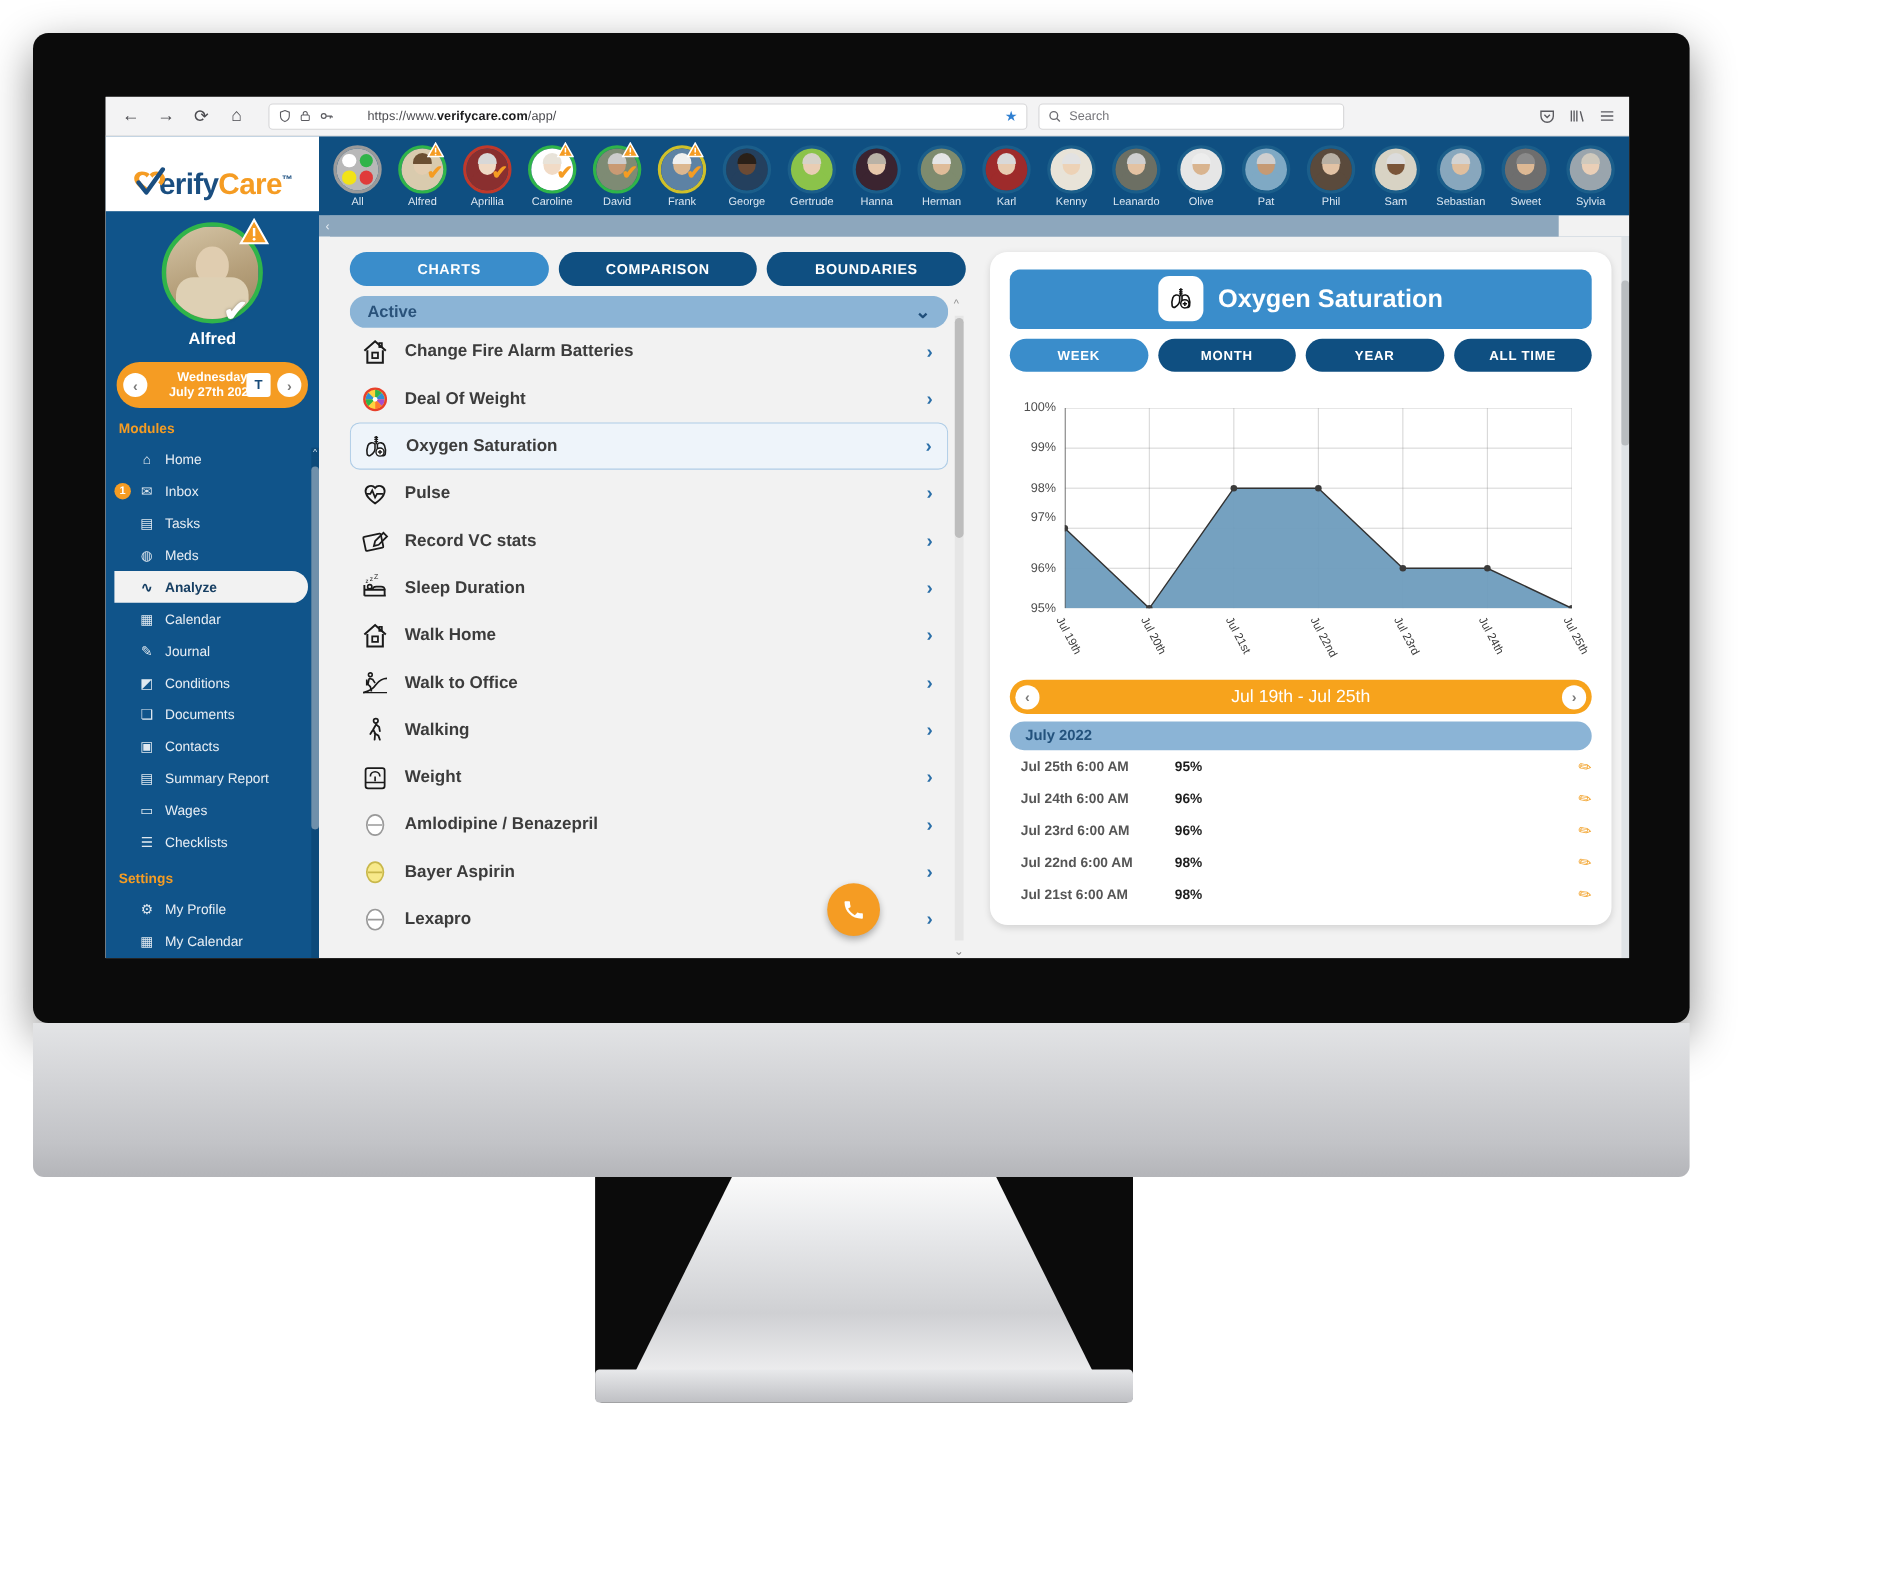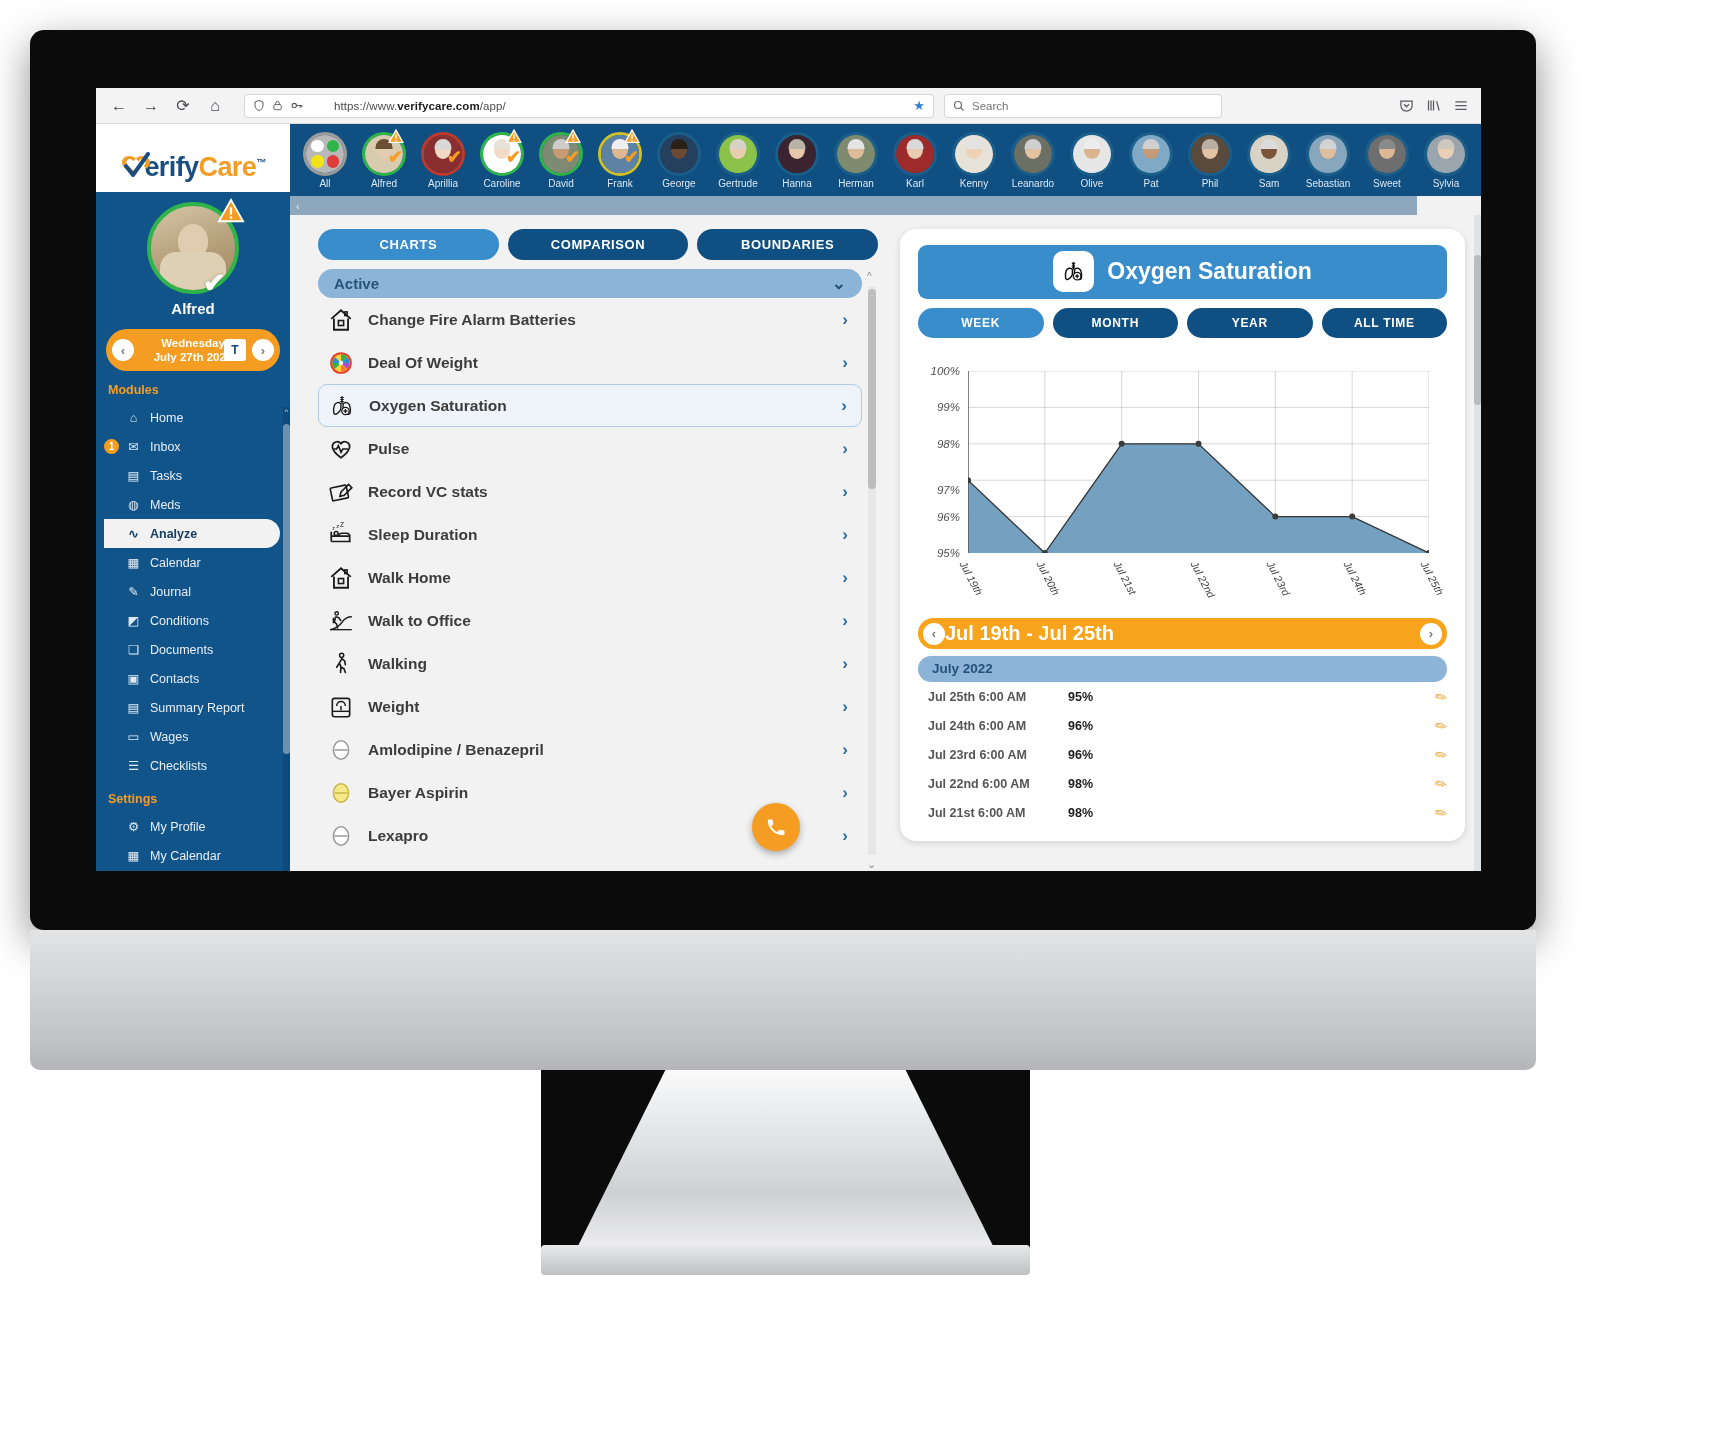--- a/index.html
+++ b/index.html
@@ -204,33 +204,33 @@
   }
   .card-hd .hdtxt{ font-size:23px; font-weight:700; }
   .ranges{ display:flex; gap:9px; margin-top:9px; }
   .rg{
     flex:1; height:30px; border-radius:15px; background:#0f4f81; color:#fff;
     font-size:12px; font-weight:700; letter-spacing:.7px;
     display:flex; align-items:center; justify-content:center;
   }
   .rg.sel{ background:#3a8dcb; }
 
-  .chartbox{ position:relative; height:240px; margin-top:25px;font-style:italic; }
+  .chartbox{ position:relative; height:240px; margin-top:25px; }
   .ylab{ position:absolute; left:0; width:42px; text-align:right; font-size:11.5px; color:#4f4f4f; transform:translateY(-50%);}
   .plot{ position:absolute; left:50px; right:18px; top:8px; height:182px; }
   .xlab{
     position:absolute; font-size:10.5px; color:#3d3d3d; white-space:nowrap;
     transform-origin: left top; transform: rotate(62deg);
   }
 
   .weekbar{
     height:33px; background:#f7a31c; border-radius:17px; display:flex; align-items:center;
     justify-content:space-between; padding:0 5px; margin-top:32px; color:#fff;
   }
-  .weekbar .ttl{ flex:1; text-align:left; font-size:20px; font-weight:700;}
+  .weekbar .ttl{ flex:1; text-align:center; font-size:16px; font-weight:400;}
   .monthbar{
     height:28px; background:#8bb4d6; border-radius:14px; display:flex; align-items:center;
     padding:0 14px; color:#23527c; font-weight:700; font-size:13.5px; margin-top:7px;
   }
   .drow{ height:29px; display:flex; align-items:center; font-size:12.5px; }
   .drow .dt{ width:150px; color:#555; font-weight:700; padding-left:10px;}
   .drow .vl{ width:80px; color:#1d1d1d; font-weight:700;}
   .drow .pen{ margin-left:auto; color:#f2a22a; font-size:14px; transform:rotate(-35deg);}
 
   
@@ -925,21 +925,21 @@
                   <div class="rg">
                     <span>ALL TIME</span>
                   </div>
                 </div>
 
               <div class="chartbox">
                 <div id="ylabels">
                     <div class="ylab" style="top:8px">100%</div>
                     <div class="ylab" style="top:44.4px">99%</div>
                     <div class="ylab" style="top:80.8px">98%</div>
-                    <div class="ylab" style="top:127px">97%</div>
+                    <div class="ylab" style="top:108px">97%</div>
                     <div class="ylab" style="top:153.6px">96%</div>
                     <div class="ylab" style="top:190px">95%</div>
                   </div>
                 <div class="plot">
                   <svg id="chart-svg" width="100%" height="182" viewBox="0 0 100 100" preserveAspectRatio="none">
                       <line x1="0" y1="0" x2="100" y2="0" stroke="#8d8d8d" stroke-width="0.35" vector-effect="non-scaling-stroke"></line>
                       <line x1="0" y1="20" x2="100" y2="20" stroke="#8d8d8d" stroke-width="0.35" vector-effect="non-scaling-stroke"></line>
                       <line x1="0" y1="40" x2="100" y2="40" stroke="#8d8d8d" stroke-width="0.35" vector-effect="non-scaling-stroke"></line>
                       <line x1="0" y1="60" x2="100" y2="60" stroke="#8d8d8d" stroke-width="0.35" vector-effect="non-scaling-stroke"></line>
                       <line x1="0" y1="80" x2="100" y2="80" stroke="#8d8d8d" stroke-width="0.35" vector-effect="non-scaling-stroke"></line>

